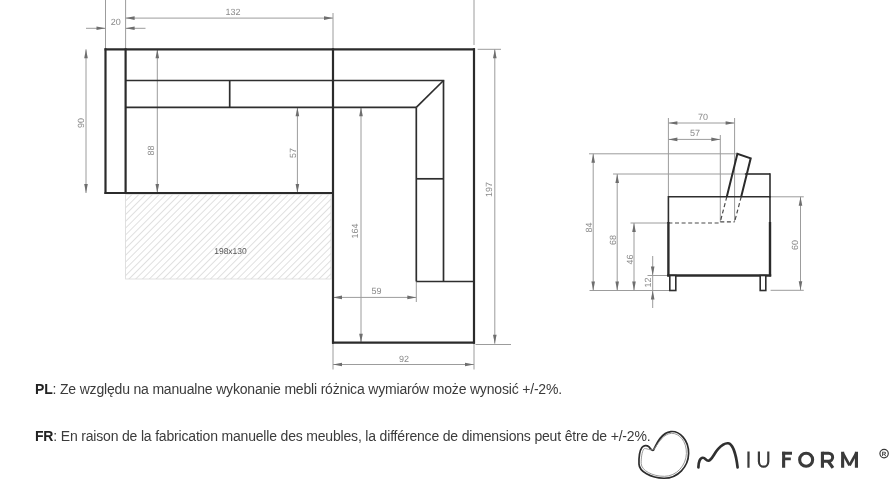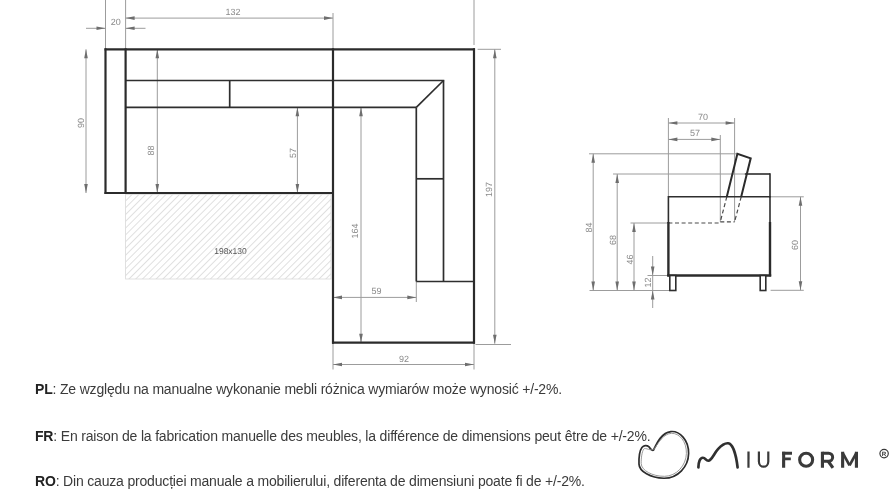--- a/index.html
+++ b/index.html
@@ -203,21 +203,20 @@
 
   <rect x="760.2" y="275.5" width="5.6" height="15" stroke="#2e2e2e" stroke-width="1.6" fill="#ffffff"></rect>
 </svg>
 
 <div class="tl" style="top:381px"><b>PL</b>: Ze względu na manualne wykonanie mebli różnica wymiarów może wynosić +/-2%.</div>
 
 
 
 <div class="tl" style="top:428px"><b>FR</b>: En raison de la fabrication manuelle des meubles, la différence de dimensions peut être de +/-2%.</div>
 
-<div class="tl" style="top:473px"><b>RO</b>: Din cauza producției manuale a mobilierului, diferenta de dimensiuni poate fi de +/-2%.</div>
 
 <svg width="262" height="90" viewBox="0 0 262 90" style="position:absolute;left:630px;top:410px;text-rendering:geometricPrecision;transform:rotate(0.04deg)" fill="none">
 
   <path d="M23.5,40.2 C26,35 31,22.5 40.8,21.6 C49.5,20.8 58.8,30 58.6,43.5 C58.4,56.5 48,68.5 33.8,68.3 C20.5,68.1 9.3,61.5 9,54.2 C8.8,47.5 9.8,40.5 11.9,37.5 C13.6,35.4 16.8,34.9 18.7,36.8 C20.4,38.5 22,41.4 23.5,40.2 Z" stroke="#2d2d2d" stroke-width="1.7"></path>
   <path d="M24.8,38.2 C28.3,33 33.5,23.7 41.5,23.4 C49.3,23.1 56.7,31.5 56.4,43.5 C56.1,55.5 46.5,66.3 34.5,66.4 C22.5,66.5 11.4,60.6 11.2,53.6 C11.1,47.6 12,42 13.6,39.4 C15.4,36.6 21.3,42.7 24.8,38.2" stroke="#8f8f8f" stroke-width="0.9"></path>
 
   <path d="M68.4,57.4 C68.5,52 70,47.7 72.9,47.8 C75.6,47.9 75.9,50.9 78.3,50.8 C81.6,50.6 84,43.5 88,39.2 C91.5,35.3 95,32.9 98.2,33.3 C103,33.9 106.2,45.5 107.6,57.4" stroke="#303030" stroke-width="2.7" stroke-linecap="round"></path>
 
   <rect x="117.4" y="41.6" width="2.2" height="16.2" fill="#3a3a3a" stroke="none"></rect>
   <path d="M128.9,41.6 V51.4 A4.7,5.3 0 0 0 138.3,51.4 V41.6" stroke="#3a3a3a" stroke-width="2.2"></path>

